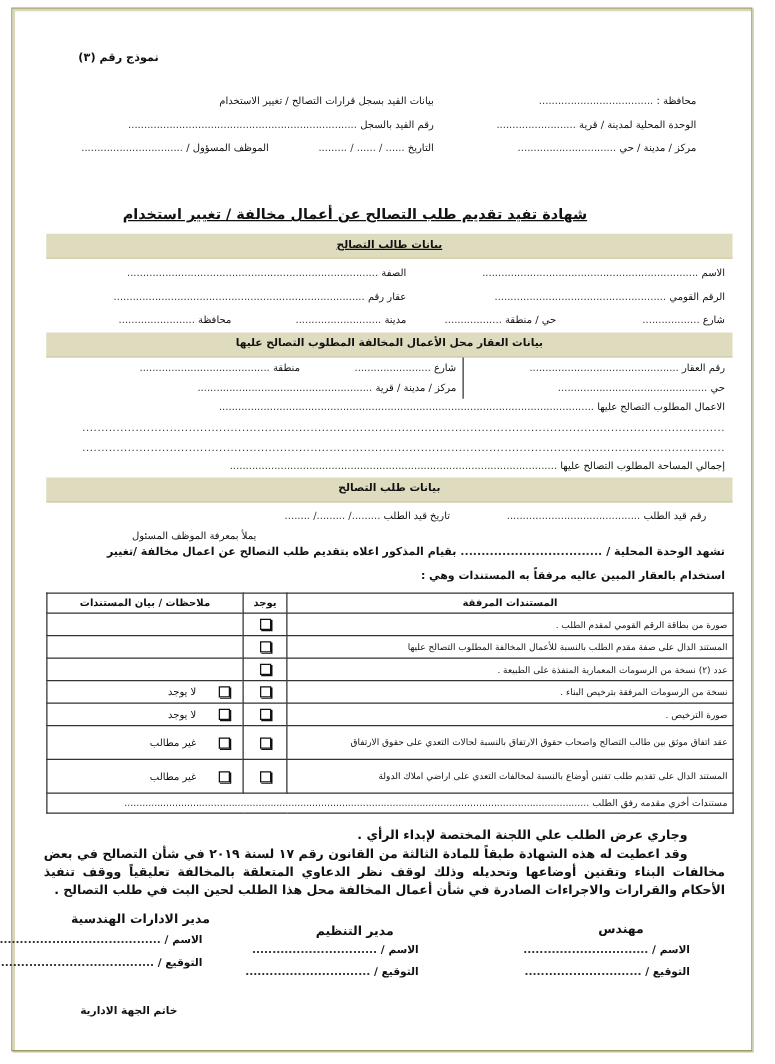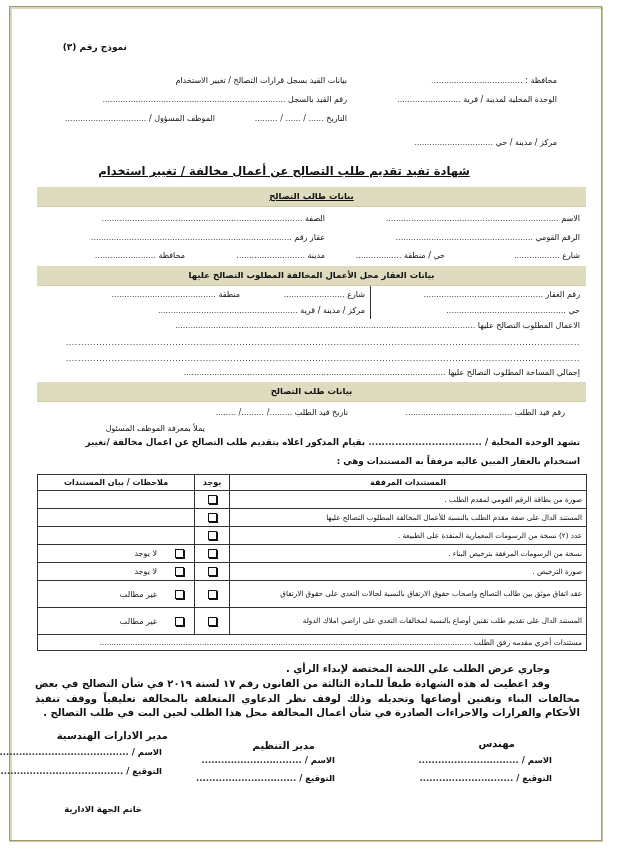--- a/index.html
+++ b/index.html
@@ -70,21 +70,21 @@
 <div class="abs t9 b" style="right:493px; top:42px;">نموذج رقم (٣)</div>
 
 <div class="abs t8" style="right:63px; top:76px;">
   <span>محافظة :</span>
   <span class="dots">....................................</span>
 </div>
 <div class="abs t8" style="right:63px; top:95px;">
   <span>الوحدة المحلية لمدينة / قرية</span>
   <span class="dots">.........................</span>
 </div>
-<div class="abs t8" style="right:63px; top:114px;margin-top:24px;">
+<div class="abs t8" style="right:63px; top:114px;">
   <span>مركز / مدينة / حي</span>
   <span class="dots">...............................</span>
 </div>
 
 <div class="abs t8" style="right:273px; top:76px;">بيانات القيد بسجل قرارات التصالح / تغيير الاستخدام</div>
 <div class="abs t8" style="right:273px; top:95px;">
   <span>رقم القيد بالسجل</span>
   <span class="dots">........................................................................</span>
 </div>
 <div class="abs t8" style="right:273px; top:114px;">
@@ -177,21 +177,21 @@
 </div>
 
 <div class="band" style="top:382px;">
   <span>بيانات طلب التصالح</span>
 </div>
 
 <div class="abs t8" style="right:55px; top:408px;">
   <span>رقم قيد الطلب</span>
   <span class="dots">..........................................</span>
 </div>
-<div class="abs t8" style="right:272px; top:408px;">
+<div class="abs t8" style="right:260px; top:408px;">
   <span>تاريخ قيد الطلب</span>
   <span class="dots">........./ ........./ ........</span>
 </div>
 <div class="abs t8" style="right:415px; top:424px;">يملأ بمعرفة الموظف المسئول</div>
 
 <div class="abs b" style="right:40px; top:437px; font-size:8.8px;">
   <span>تشهد الوحدة المحلية /</span>
   <span class="dots">..................................</span>
   <span>بقيام المذكور اعلاه بتقديم طلب التصالح عن اعمال مخالفة /تغيير</span>
 </div>

